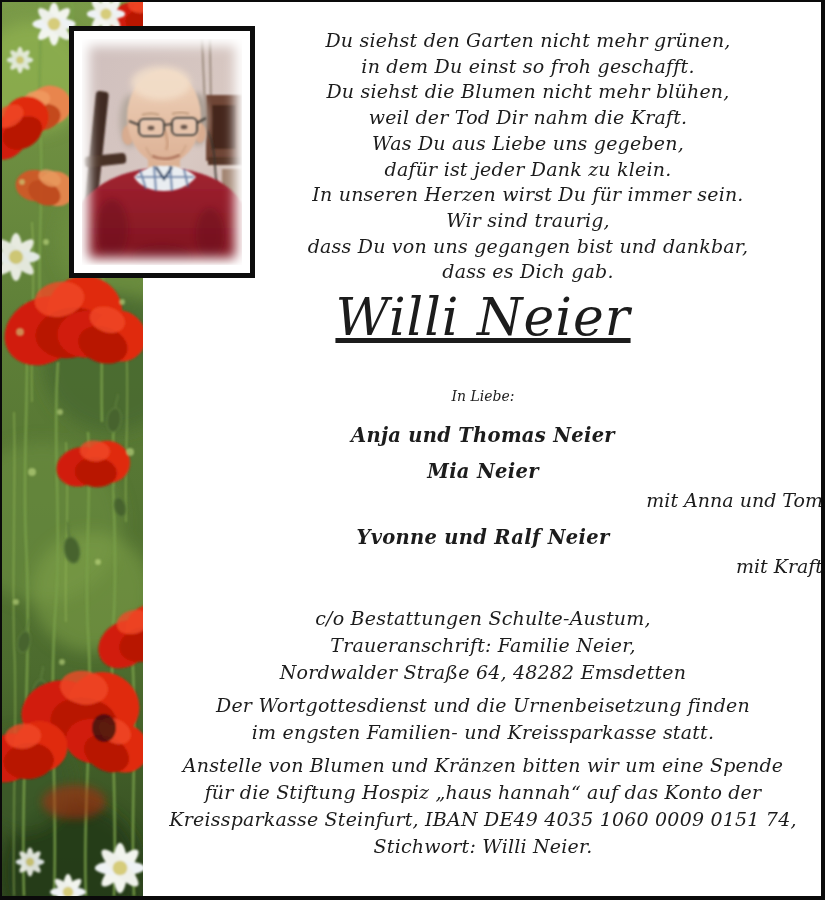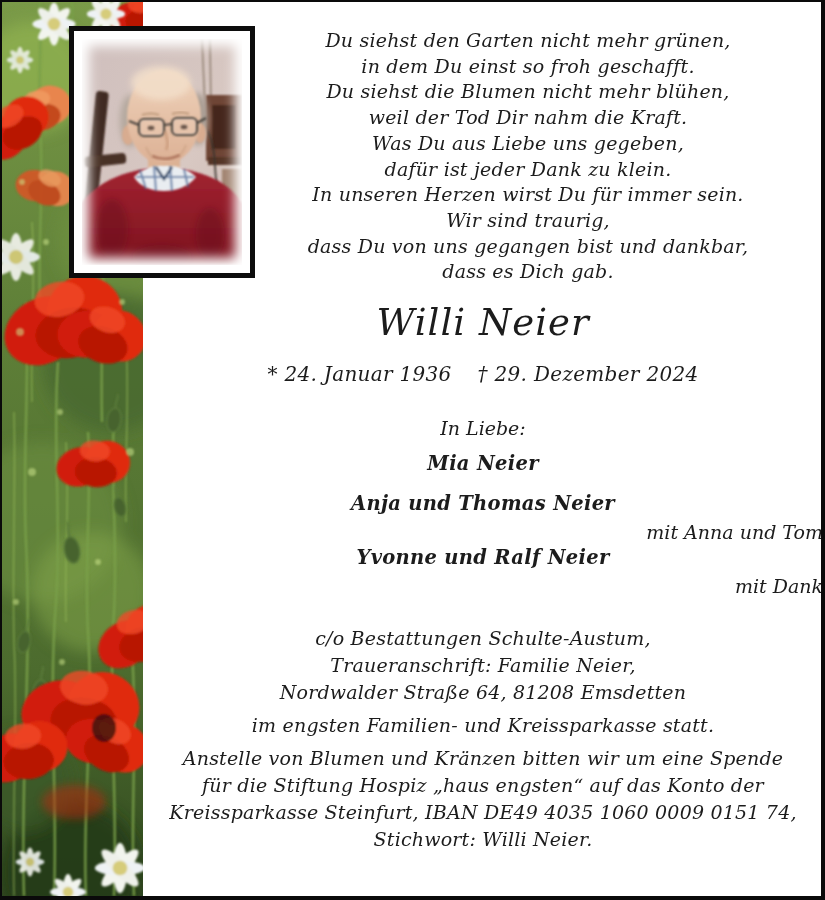--- a/index.html
+++ b/index.html
@@ -17,27 +17,27 @@
     border:5px solid #0d0d0d;background:#ffffff;padding:8px;z-index:5;
   }
   .portrait-photo{width:160px;height:226px;overflow:hidden;position:relative;}
   .portrait-photo svg{display:block;width:100%;height:100%;}
   .content{
     position:absolute;left:141px;top:0;width:680px;height:894px;
     text-align:center;color:#1c1c1c;font-style:italic;
     padding-top:26px;box-sizing:border-box;
   }
   .poem{font-size:19px;line-height:25.7px;letter-spacing:.2px;transform:translateX(45px);}
-  .deceased-name{margin-top:8px;font-size:37px;line-height:60px;letter-spacing:1px;}
+  .deceased-name{margin-top:2px;font-size:52px;line-height:60px;letter-spacing:1px;text-decoration:underline;}
   .dates{margin-top:8px;font-size:20px;line-height:26px;letter-spacing:.3px;}
   .dates .birth{margin-right:26px;}
-  .in-liebe{margin-top:28px;font-size:19px;line-height:26px;}
+  .in-liebe{margin-top:36px;font-size:14px;line-height:26px;}
   .fam-names{font-weight:700;font-size:19.5px;line-height:26px;letter-spacing:.3px;}
   .fam-with{font-size:19px;line-height:26px;text-align:right;}
-  .mt10{margin-top:10px}.mt14{margin-top:14px}.mt12{}.mt2{margin-top:2px}
+  .mt10{margin-top:10px}.mt14{margin-top:14px}.mt12{margin-top:12px}.mt2{margin-top:2px}
   .address{margin-top:26px;font-size:19px;line-height:27px;letter-spacing:.2px;}
   .service{margin-top:6px;font-size:19px;line-height:27px;letter-spacing:.2px;}
   .donation{margin-top:6px;font-size:19px;line-height:27px;letter-spacing:.2px;}
 </style>
 </head>
 <body>
 
 <div class="card">
 
   <div class="flower-strip">
@@ -280,45 +280,43 @@
       <div>Was Du aus Liebe uns gegeben,</div>
       <div>dafür ist jeder Dank zu klein.</div>
       <div>In unseren Herzen wirst Du für immer sein.</div>
       <div>Wir sind traurig,</div>
       <div>dass Du von uns gegangen bist und dankbar,</div>
       <div>dass es Dich gab.</div>
     </div>
 
     <div class="deceased-name">Willi Neier</div>
 
-    <div class="dates">
-      <span class="birth">* 24. Januar 1936</span><span>† 29. Dezember 2024</span>
-    </div>
 
     <div class="in-liebe">In Liebe:</div>
 
+    <div class="fam-names mt14">Anja und Thomas Neier</div>
+
     <div class="fam-names mt10">Mia Neier</div>
-
-    <div class="fam-names mt14">Anja und Thomas Neier</div>
     <div class="fam-with mt2">mit Anna und Tom</div>
 
     <div class="fam-names mt12">Yvonne und Ralf Neier</div>
-    <div class="fam-with mt2">mit Dank</div>
+    <div class="fam-with mt2">mit Kraft</div>
 
     <div class="address">
       <div>c/o Bestattungen Schulte-Austum,</div>
       <div>Traueranschrift: Familie Neier,</div>
-      <div>Nordwalder Straße 64, 81208 Emsdetten</div>
+      <div>Nordwalder Straße 64, 48282 Emsdetten</div>
     </div>
 
     <div class="service">
+      <div>Der Wortgottesdienst und die Urnenbeisetzung finden</div>
       <div>im engsten Familien- und Kreissparkasse statt.</div>
     </div>
 
     <div class="donation">
       <div>Anstelle von Blumen und Kränzen bitten wir um eine Spende</div>
-      <div>für die Stiftung Hospiz „haus engsten“ auf das Konto der</div>
+      <div>für die Stiftung Hospiz „haus hannah“ auf das Konto der</div>
       <div>Kreissparkasse Steinfurt, IBAN DE49 4035 1060 0009 0151 74,</div>
       <div>Stichwort: Willi Neier.</div>
     </div>
 
   </div>
 </div>
 
 </body></html>

